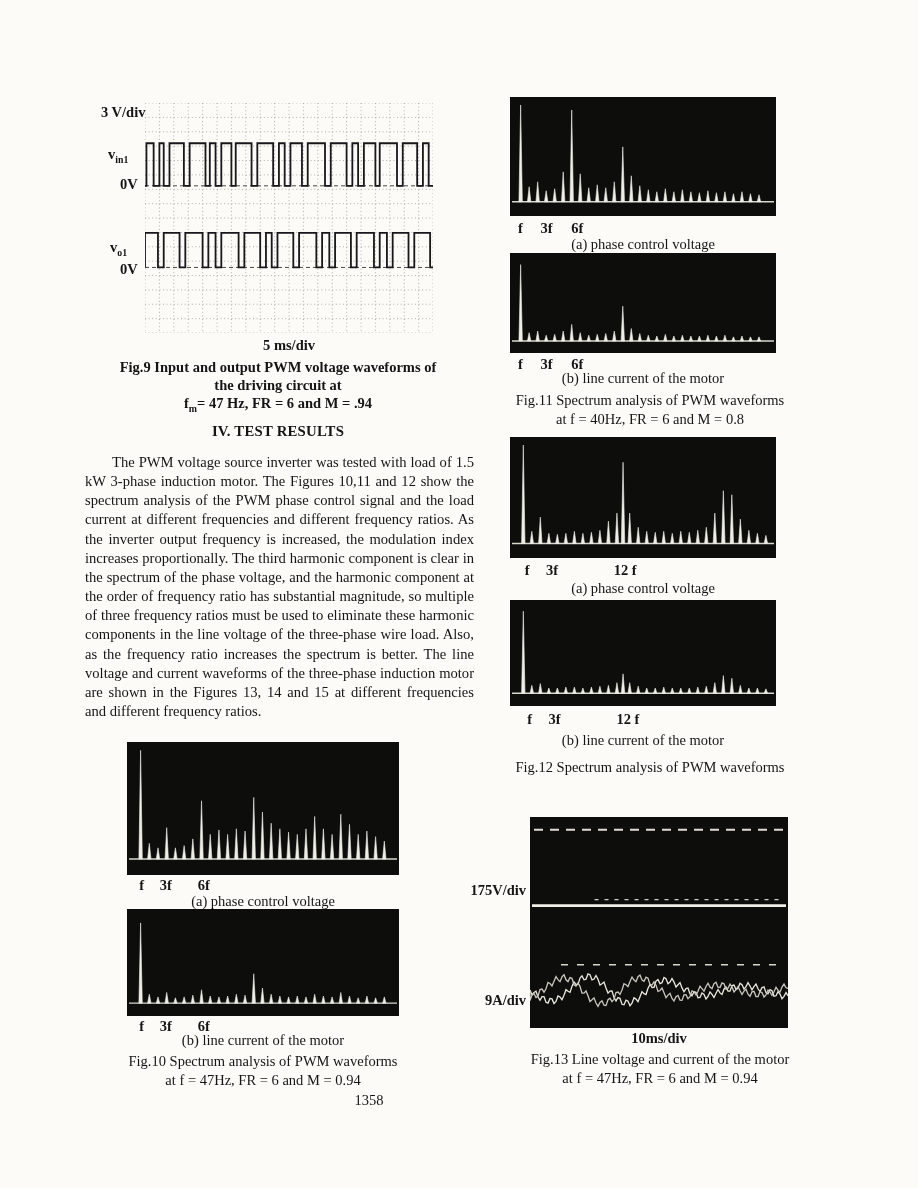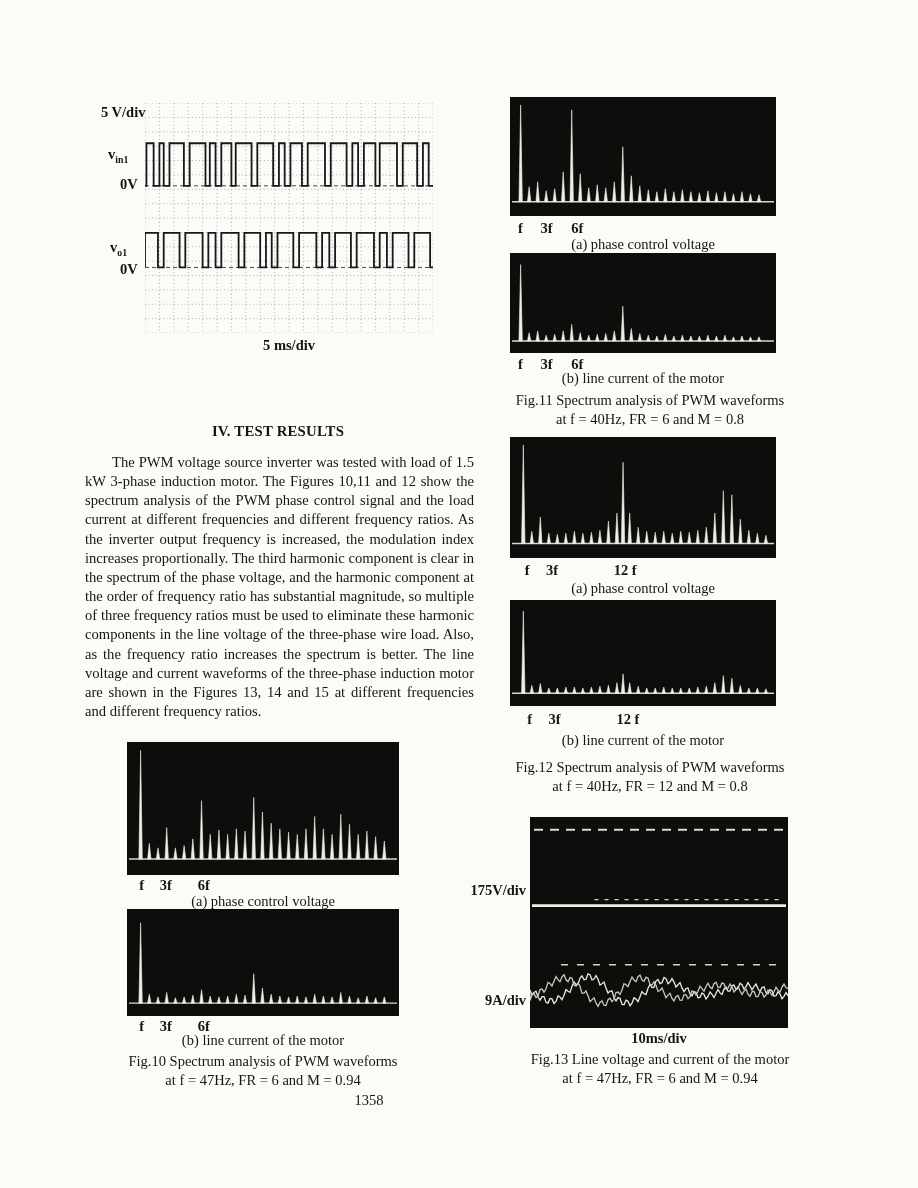--- a/index.html
+++ b/index.html
@@ -24,21 +24,21 @@
   .heading { font-size:14.8px; font-weight:bold; text-align:center; letter-spacing:0.2px; }
   .body-text { font-size:14.6px; line-height:19.15px; text-align:justify; text-indent:27px; }
   .pageno { font-size:14.5px; text-align:center; }
   sub { font-size:0.68em;margin-top:28px; }
 </style>
 </head>
 <body>
 
 <div class="page">
 
-  <div class="abs lbl" style="left:101px; top:104px;">5 V/div</div>
+  <div class="abs lbl" style="left:101px; top:104px;">3 V/div</div>
 
   <div class="scope" style="left:145px; top:103px; width:288px; height:230px;"><svg width="288" height="230" viewBox="0 0 288 230">
         <line x1="0" y1="0" x2="0" y2="230" stroke="#90908a" stroke-width="0.7" stroke-dasharray="1 2.6"></line>
         <line x1="14.4" y1="0" x2="14.4" y2="230" stroke="#90908a" stroke-width="0.7" stroke-dasharray="1 2.6"></line>
         <line x1="28.8" y1="0" x2="28.8" y2="230" stroke="#90908a" stroke-width="0.7" stroke-dasharray="1 2.6"></line>
         <line x1="43.2" y1="0" x2="43.2" y2="230" stroke="#90908a" stroke-width="0.7" stroke-dasharray="1 2.6"></line>
         <line x1="57.6" y1="0" x2="57.6" y2="230" stroke="#90908a" stroke-width="0.7" stroke-dasharray="1 2.6"></line>
         <line x1="72" y1="0" x2="72" y2="230" stroke="#90908a" stroke-width="0.7" stroke-dasharray="1 2.6"></line>
         <line x1="86.4" y1="0" x2="86.4" y2="230" stroke="#90908a" stroke-width="0.7" stroke-dasharray="1 2.6"></line>
         <line x1="100.8" y1="0" x2="100.8" y2="230" stroke="#90908a" stroke-width="0.7" stroke-dasharray="1 2.6"></line>
@@ -78,20 +78,25 @@
         <path d="M0,164.45 L0,164.45 L0,129.95 L12.959999999999999,129.95 L12.959999999999999,164.45 L18.72,164.45 L18.72,129.95 L34.56,129.95 L34.56,164.45 L40.32000000000001,164.45 L40.32000000000001,129.95 L57.6,129.95 L57.6,164.45 L63.36,164.45 L63.36,129.95 L70.56,129.95 L70.56,164.45 L76.32000000000001,164.45 L76.32000000000001,129.95 L93.60000000000001,129.95 L93.60000000000001,164.45 L99.35999999999999,164.45 L99.35999999999999,129.95 L115.2,129.95 L115.2,164.45 L120.96,164.45 L120.96,129.95 L126.72,129.95 L126.72,164.45 L132.48000000000002,164.45 L132.48000000000002,129.95 L148.32,129.95 L148.32,164.45 L154.08,164.45 L154.08,129.95 L171.35999999999999,129.95 L171.35999999999999,164.45 L177.12,164.45 L177.12,129.95 L184.32,129.95 L184.32,164.45 L190.08,164.45 L190.08,129.95 L205.92,129.95 L205.92,164.45 L211.68,164.45 L211.68,129.95 L228.96,129.95 L228.96,164.45 L234.71999999999997,164.45 L234.71999999999997,129.95 L241.92,129.95 L241.92,164.45 L247.68,164.45 L247.68,129.95 L263.52,129.95 L263.52,164.45 L269.28000000000003,164.45 L269.28000000000003,129.95 L285.12,129.95 L285.12,164.45 L288,164.45" fill="none" stroke="#17171c" stroke-width="1.8"></path>
       </svg></div>
 
   <div class="abs lbl" style="left:108px; top:146px;"><span>v</span><sub>in1</sub></div>
   <div class="abs lbl" style="left:120px; top:176px;">0V</div>
   <div class="abs lbl" style="left:110px; top:239px;"><span>v</span><sub>o1</sub></div>
   <div class="abs lbl" style="left:120px; top:261px;">0V</div>
 
   <div class="abs lbl center" style="left:145px; top:337px; width:288px;">5 ms/div</div>
 
+  <div class="abs fig-caption-b" style="left:88px; top:358px; width:380px;">
+    <div>Fig.9 Input and output PWM voltage waveforms of</div>
+    <div>the driving circuit at</div>
+    <div><span>f</span><sub>m</sub><span>= 47 Hz,  FR = 6 and M = .94</span></div>
+  </div>
 
   <div class="abs heading" style="left:88px; top:423px; width:380px;">IV. TEST RESULTS</div>
 
   <div class="abs body-text" style="left:85px; top:453px; width:389px;">The PWM voltage source inverter was tested with load of 1.5 kW 3-phase induction motor. The Figures 10,11 and 12 show the spectrum analysis of the PWM phase control signal and the load current at different frequencies and different frequency ratios. As the inverter output frequency is increased, the modulation index increases proportionally. The third harmonic component is clear in the spectrum of the phase voltage, and the harmonic component at the order of frequency ratio has substantial magnitude, so multiple of three frequency ratios must be used to eliminate these harmonic components in the line voltage of the three-phase wire load. Also, as the frequency ratio increases the spectrum is better. The line voltage and current waveforms of the three-phase induction motor are shown in the Figures 13, 14 and 15 at different frequencies and different frequency ratios.</div>
 
   <div class="photo" style="left:127px; top:742px; width:272px; height:133px;">
       <svg width="272" height="133" viewBox="0 0 272 133">
         <rect x="0" y="0" width="272" height="133" fill="#0d0d0c"></rect>
         <line x1="2" y1="117.04" x2="270" y2="117.04" stroke="#d9d8cf" stroke-width="1.4"></line>
         <polygon points="11.900000000000002,117.04 13.600000000000001,8.361199999999997 15.3,117.04" fill="#efeee6" stroke="#efeee6" stroke-width="0.6"></polygon>
@@ -349,21 +354,20 @@
     </div>
   <div class="tick-row" style="left:510px; top:711px; width:266px;">
     <span class="tick" style="left:6.5%;">f</span>
     <span class="tick" style="left:14.5%;">3f</span>
     <span class="tick" style="left:40%;">12 f</span>
   </div>
   <div class="abs sublabel" style="left:510px; top:732px; width:266px;">(b) line current of the motor</div>
 
   <div class="abs fig-caption" style="left:500px; top:758px; width:300px;">
     <div>Fig.12 Spectrum analysis of PWM waveforms</div>
-    <div>at f = 40Hz, FR = 12 and M = 0.8</div>
   </div>
 
   <div class="photo" style="left:530px; top:817px; width:258px; height:211px;">
       <svg width="258" height="211" viewBox="0 0 258 211">
         <rect x="0" y="0" width="258" height="211" fill="#0d0d0c"></rect>
         <line x1="4" y1="12.66" x2="254" y2="12.66" stroke="#dedcd2" stroke-width="2" stroke-dasharray="9 7"></line>
         <line x1="64.5" y1="82.61999999999999" x2="254" y2="82.61999999999999" stroke="#cfcdc2" stroke-width="1.4" stroke-dasharray="4 6"></line>
         <line x1="2" y1="88.61999999999999" x2="256" y2="88.61999999999999" stroke="#f0efe6" stroke-width="2.6"></line>
         <line x1="30.959999999999997" y1="147.7" x2="254" y2="147.7" stroke="#d8d6ca" stroke-width="1.6" stroke-dasharray="7 9"></line>
         <path d="M0,173.0 L0,173.0 L2,177.8 L4,175.4 L6,174.2 L8,180.0 L10,183.3 L12,179.7 L14,179.6 L16,185.3 L18,186.1 L20,181.4 L22,181.9 L24,186.5 L26,184.5 L28,179.0 L30,180.0 L32,182.8 L34,178.3 L36,172.7 L38,174.3 L40,175.4 L42,169.3 L44,164.9 L46,167.5 L48,167.4 L50,161.1 L52,158.9 L54,162.8 L56,162.2 L58,156.9 L60,157.7 L62,162.9 L64,162.0 L66,158.5 L68,162.2 L70,168.0 L72,166.7 L74,165.1 L76,171.0 L78,176.1 L80,174.1 L82,174.0 L84,180.6 L86,183.9 L88,180.6 L90,181.3 L92,187.3 L94,187.8 L96,183.2 L98,184.2 L100,188.7 L102,186.2 L104,180.8 L106,182.1 L108,184.7 L110,179.8 L112,174.6 L114,176.6 L116,177.5 L118,171.3 L120,167.5 L122,170.5 L124,170.3 L126,164.1 L128,162.6 L130,166.7 L132,165.7 L134,160.5 L136,161.8 L138,166.7 L140,165.1 L142,161.5 L144,165.1 L146,170.0 L148,167.7 L150,165.6 L152,170.9 L154,174.8 L156,171.6 L158,171.0 L160,176.8 L162,178.8 L164,174.8 L166,175.3 L168,180.8 L170,180.5 L172,175.9 L174,177.4 L176,182.0 L178,179.4 L180,174.9 L182,177.4 L184,180.5 L186,176.3 L188,172.5 L190,175.9 L192,177.5 L194,172.2 L196,169.9 L198,174.0 L200,174.1 L202,168.5 L204,168.1 L206,172.6 L208,171.3 L210,166.2 L212,167.7 L214,172.1 L216,169.7 L218,165.7 L220,169.0 L222,172.9 L224,169.5 L226,167.0 L228,171.8 L230,174.6 L232,170.6 L234,169.9 L236,175.6 L238,176.9 L240,172.6 L242,173.7 L244,179.3 L246,178.8 L248,174.6 L250,177.1 L252,181.8 L254,179.4 L256,175.5 L258,178.8" fill="none" stroke="#eceadf" stroke-width="1.3"></path>

